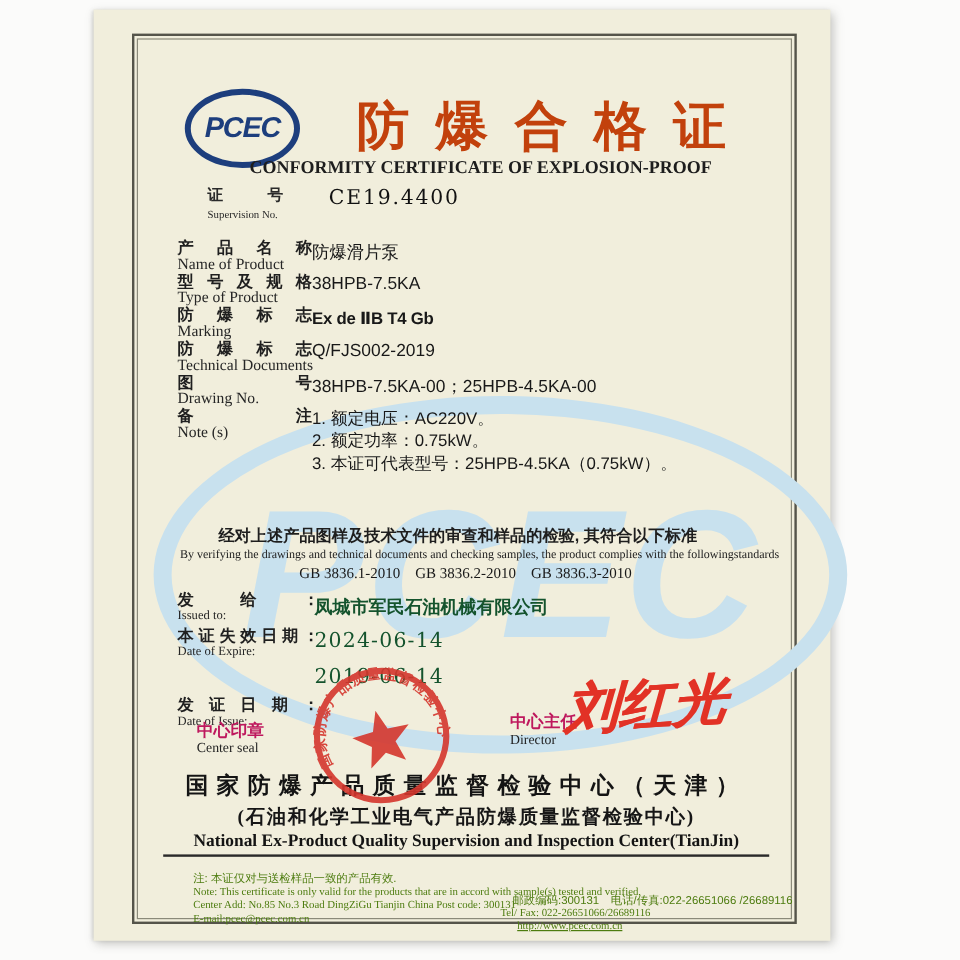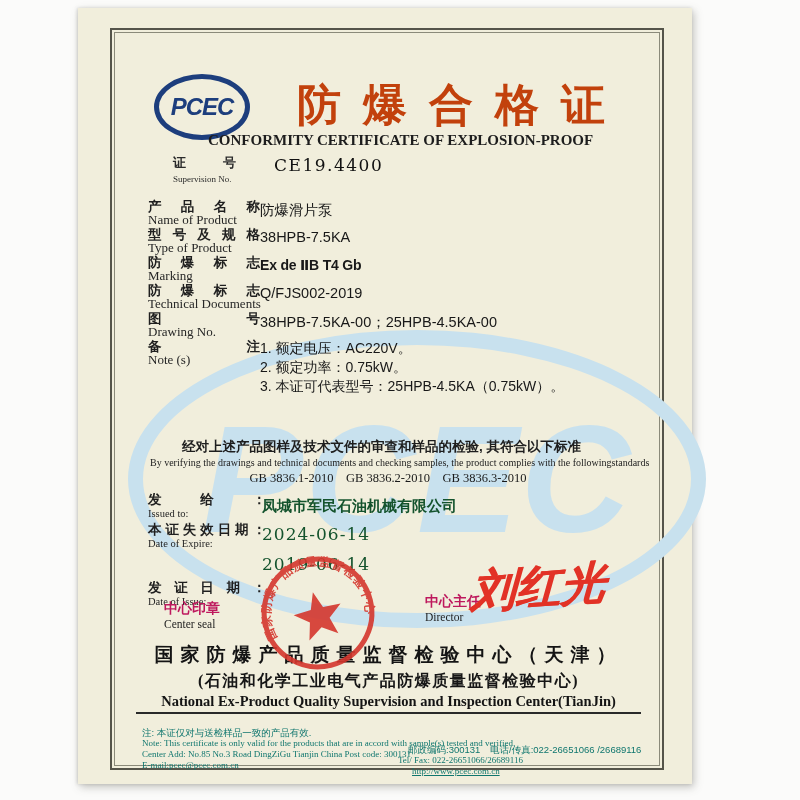--- a/index.html
+++ b/index.html
@@ -71,21 +71,21 @@
   
   .org{position:absolute;left:58px;top:634px;width:505px;text-align:center;z-index:3;
     border-bottom:2px solid #2a2a2a;padding-bottom:2px;}
   .org-cn1{font-size:19px;font-weight:bold;color:#141414;letter-spacing:7px;
     font-family:"Liberation Serif","DejaVu Serif",serif;white-space:nowrap;}
   .org-cn2{font-size:16px;font-weight:bold;color:#161616;letter-spacing:1.5px;margin-top:3px;
     font-family:"Liberation Serif","DejaVu Serif",serif;white-space:nowrap;}
   .org-en{font-size:14.5px;font-weight:bold;color:#141414;margin-top:1px;
     font-family:"Liberation Serif","DejaVu Serif",serif;white-space:nowrap;}
   
-  .footer{position:absolute;left:64px;top:719px;width:505px;z-index:3;color:#0f766e;}
+  .footer{position:absolute;left:83px;top:719px;width:505px;z-index:3;color:#4d7c0f;}
   .footer .cnl{font-size:9.5px;line-height:11px;}
   .footer .enl{font-size:9px;line-height:11px;font-family:"Liberation Serif","DejaVu Serif",serif;}
   .f-post{position:absolute;left:266px;top:17px;font-size:9.5px;}
   .f-phone{position:absolute;left:348px;top:17px;font-size:9.5px;}
   .f-telfax{position:absolute;left:256px;top:28px;font-size:9px;
     font-family:"Liberation Serif","DejaVu Serif",serif;}
   .f-web{position:absolute;left:270px;top:39px;font-size:9px;text-decoration:underline;
     font-family:"Liberation Serif","DejaVu Serif",serif;}
 </style>
 </head>

